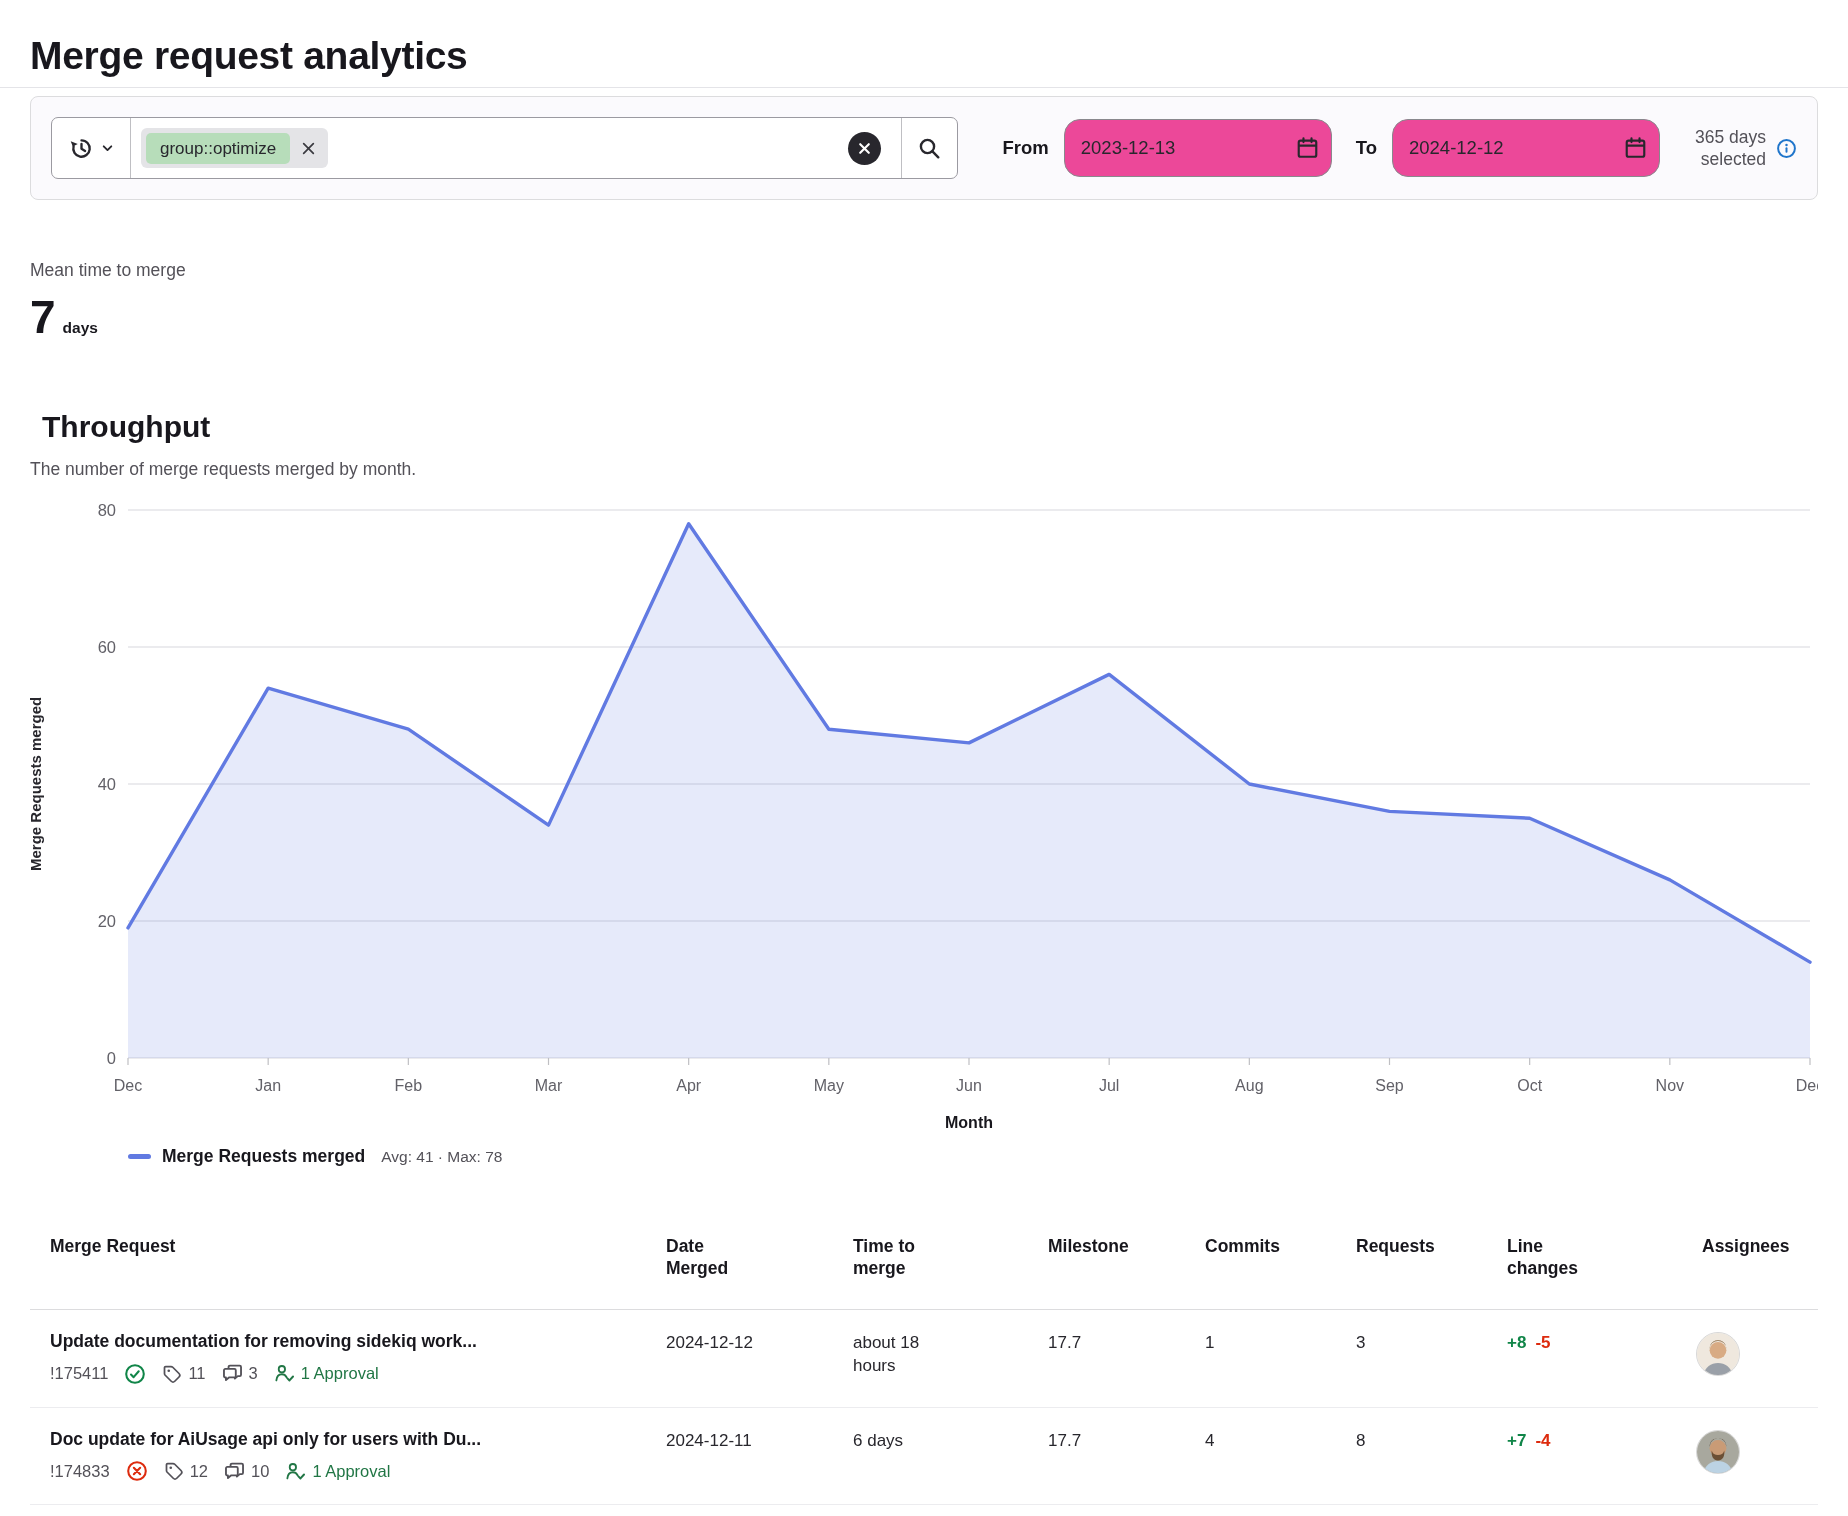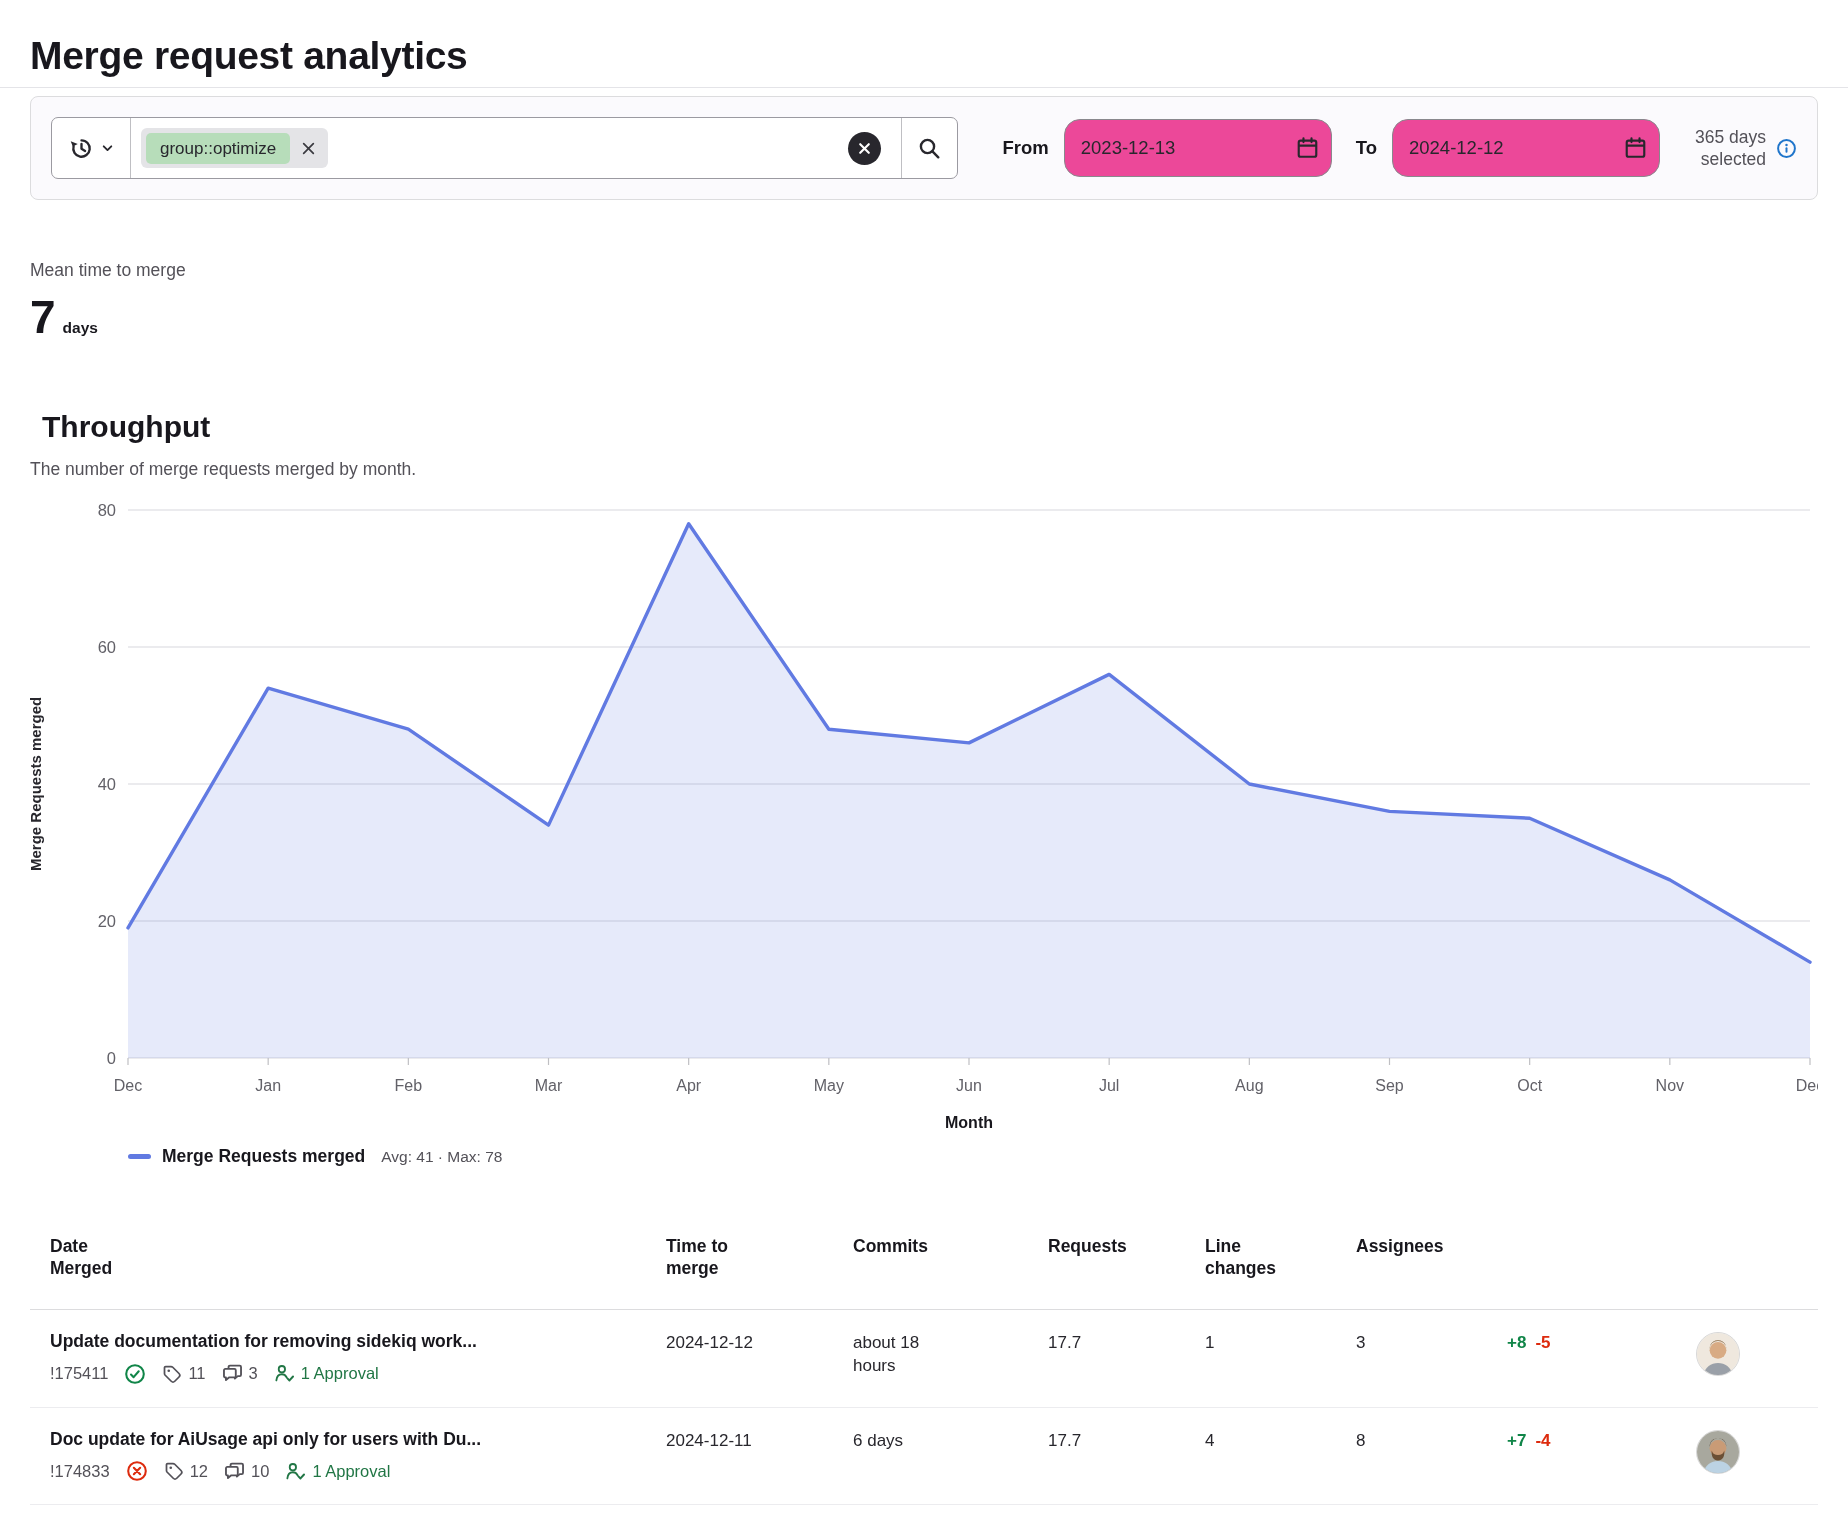--- a/index.html
+++ b/index.html
@@ -217,22 +217,24 @@
     </svg>
 
   <div class="legend">
     <span class="legend-dash" style="background: rgb(97, 122, 226);"></span>
     <span class="legend-label">Merge Requests merged</span>
     <span class="legend-stats">Avg: 41 · Max: 78</span>
   </div>
 
   <div class="mr-table">
     <div class="thead">
+      <div class="th">Merge Request</div>
       <div class="th"><span class="narrow">Date Merged</span></div>
       <div class="th"><span class="narrow">Time to merge</span></div>
+      <div class="th">Milestone</div>
       <div class="th">Commits</div>
       <div class="th">Requests</div>
       <div class="th"><span class="narrow">Line changes</span></div>
       <div class="th">Assignees</div>
     </div>
 
     <div class="trow">
       <div>
         <div class="mr-title">Update documentation for removing sidekiq work...</div>
         <div class="mr-meta">

